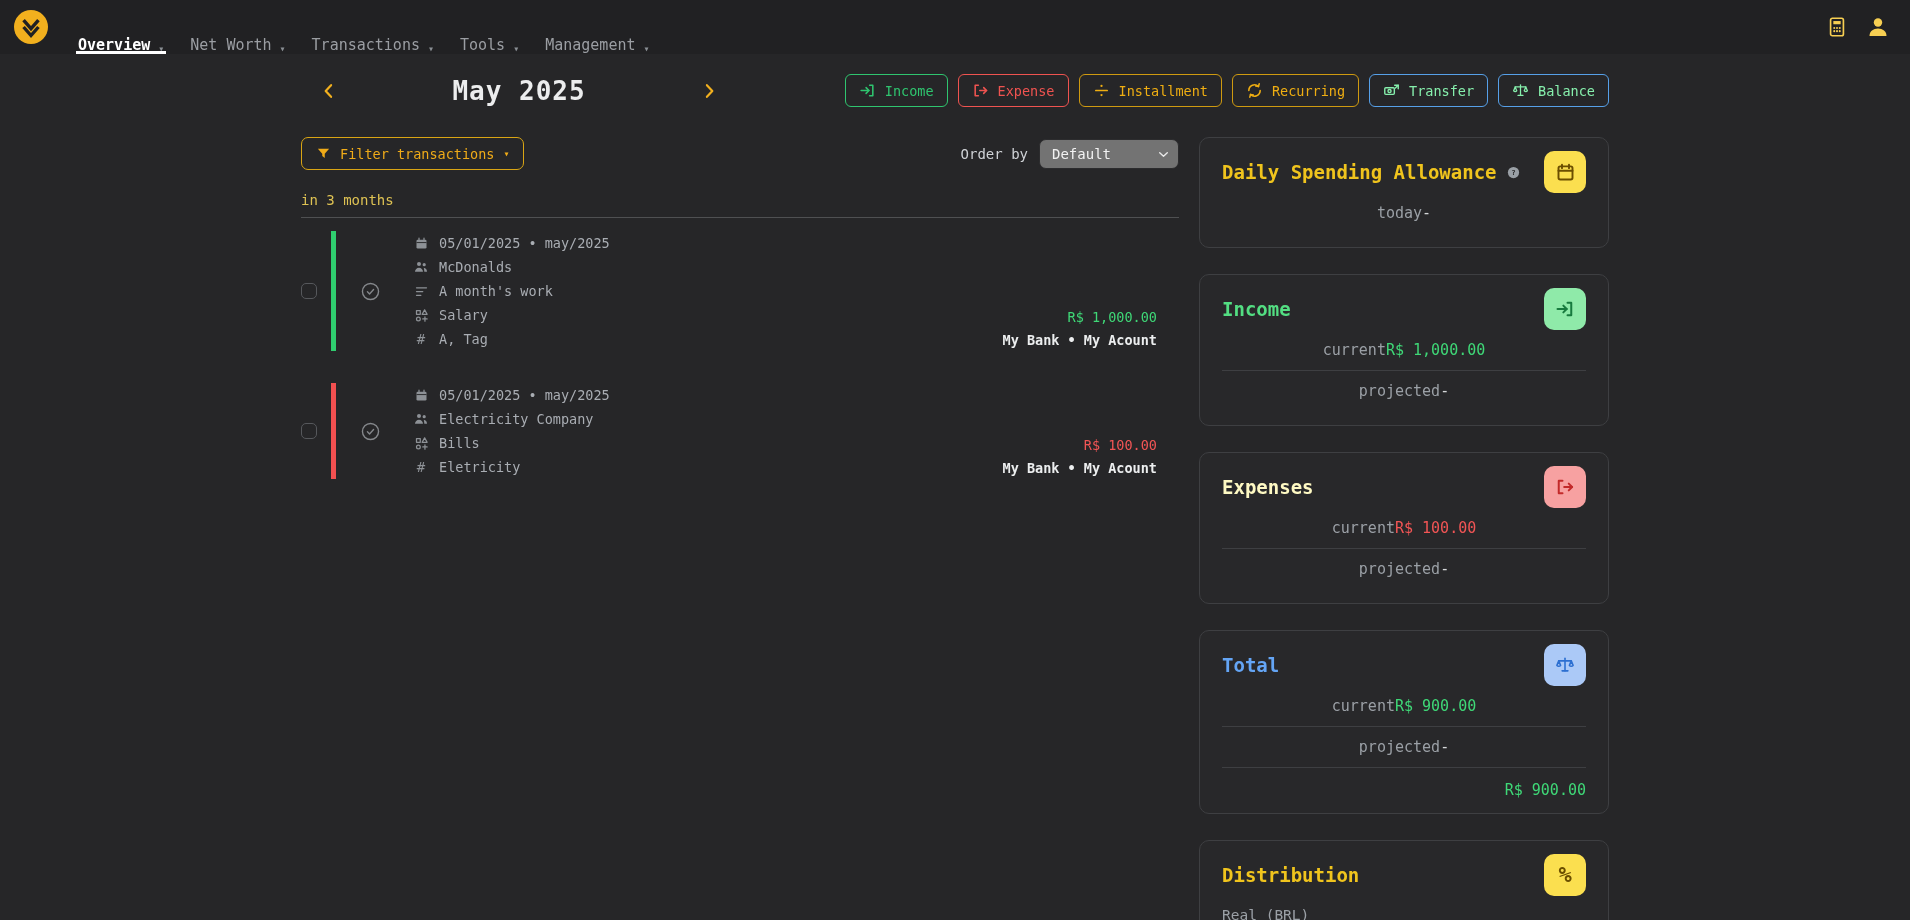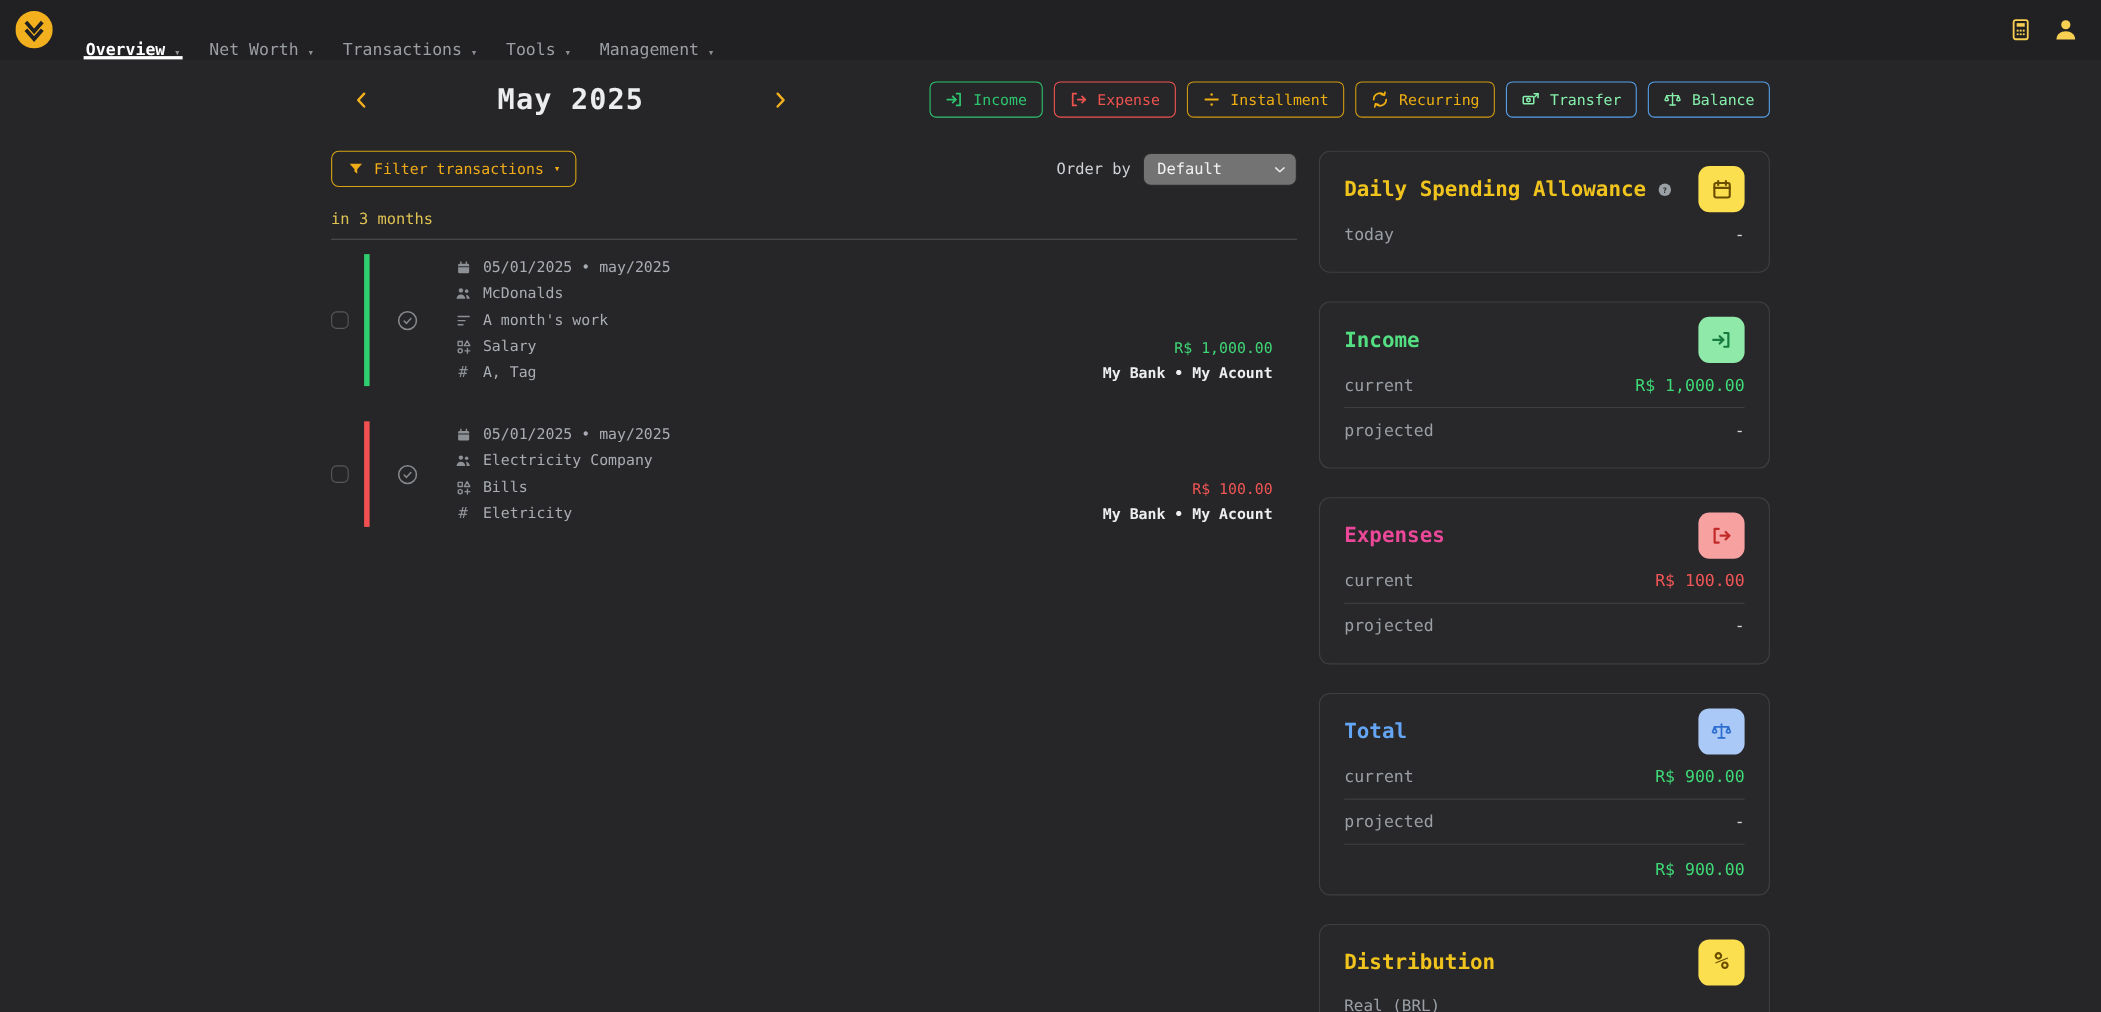--- a/index.html
+++ b/index.html
@@ -71,29 +71,29 @@
   .txn-side { display:flex; flex-direction:column; justify-content:flex-end; align-items:flex-end;
               text-align:right; padding-right:22px; gap:7px; padding-bottom:3px; }
   .txn-amount { font-size:13.5px; }
   .amount-green { color:#3fd877; } .amount-red { color:#f25555; }
   .txn-accounts { color:#eceeef; font-weight:bold; font-size:13.5px; }
 
   
   .card { background:#28282a; border:1px solid #3e3f42; border-radius:10px; padding:13px 22px 14px; }
   .card-head { display:flex; align-items:center; justify-content:space-between; }
   .card-title { font-size:19px; font-weight:bold; display:flex; align-items:center; gap:9px; }
-  .t-yellow { color:#f0c41d; } .t-green { color:#53de82; } .t-red { color:#ec4899; } .t-blue { color:#64a5f5; }
+  .t-yellow { color:#f0c41d; } .t-green { color:#53de82; } .t-red { color:#fef9c3; } .t-blue { color:#64a5f5; }
   .badge { width:42px; height:42px; border-radius:10px; display:flex; align-items:center;
            justify-content:center; flex:none; }
   .badge-yellow { background:#fbdf4f; color:#6b4e00; }
   .badge-green { background:#8feaa9; color:#177a3e; }
   .badge-red { background:#f7a1a1; color:#c22a2a; }
   .badge-blue { background:#abc9f7; color:#2c6fd1; }
   .badge-pct { font-size:22px; font-weight:bold; line-height:1; }
-  .card-row { display:flex; justify-content:space-between; align-items:center; padding:11px 0;
+  .card-row { display:flex; justify-content:center; align-items:center; padding:11px 0;
               font-size:15px; color:#9ba0a6; }
   .row-divided { border-bottom:1px solid #3e3f42; }
   .v-green { color:#3fd877; } .v-red { color:#f25555; } .v-plain { color:#d6d8da; }
   .card-footer { display:flex; justify-content:flex-end; padding-top:13px; font-size:15px; }
   .help-icon { display:flex; cursor:pointer; }
   .dist-label { color:#9ba0a6; font-size:14.5px; margin:11px 0 13px; }
 </style>
 </head>
 <body>
 

